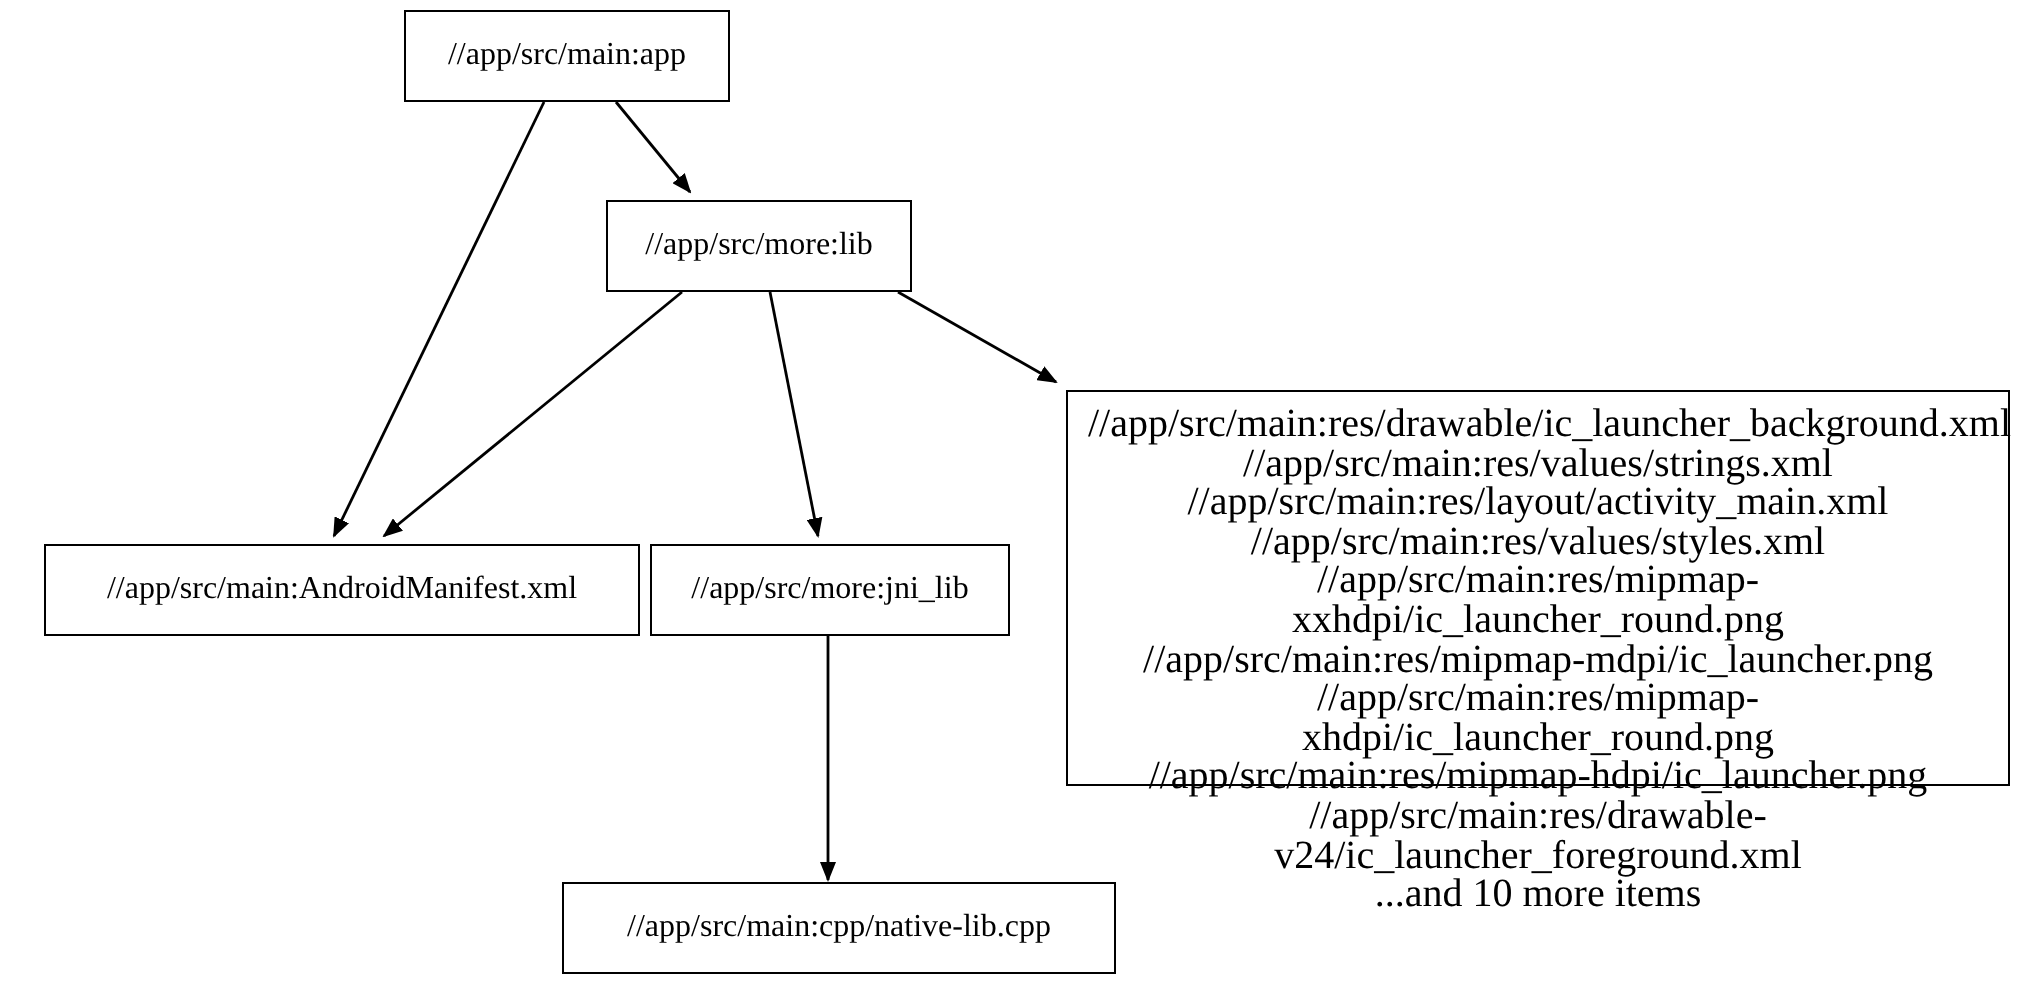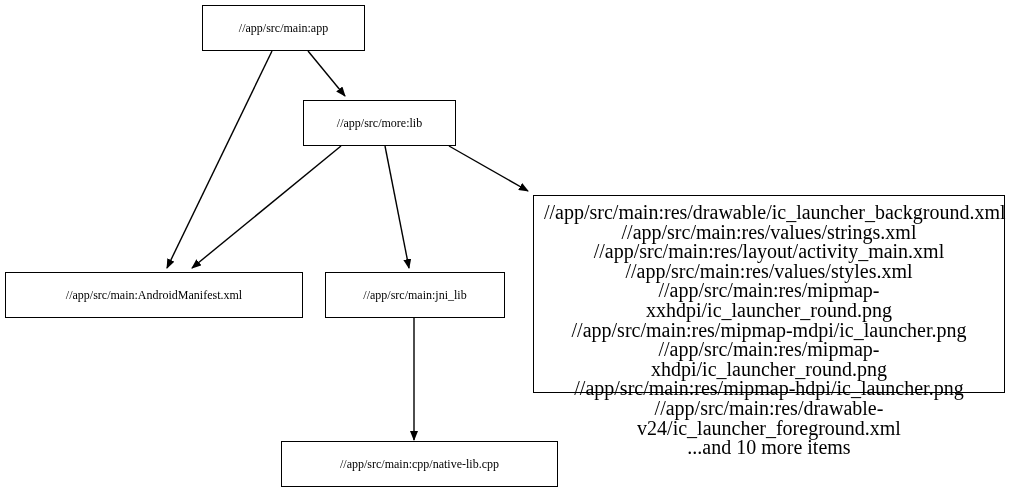--- a/index.html
+++ b/index.html
@@ -30,21 +30,21 @@
   .node {
     position: absolute;
     box-sizing: border-box;
     border: 1px solid #000000;
     background: #ffffff;
     display: flex;
     align-items: center;
     justify-content: center;
     text-align: center;
     color: #000000;
-    font-size: 12px;
+    font-size: 16px;
     line-height: 1.25;
     white-space: pre;
     padding: 0 10px;
   }
   .node.multiline {
     display: block;
     padding: 7px 10px 6px 10px;
     font-size: 20px;
     line-height: 19.6px;
     white-space: pre-line;
@@ -73,26 +73,26 @@
   </svg>
 
   <div class="node" style="left:202px; top:5px; width:163px; height:46px;">
     <span>//app/src/main:app</span>
   </div>
 
   <div class="node" style="left:303px; top:100px; width:153px; height:46px;">
     <span>//app/src/more:lib</span>
   </div>
 
-  <div class="node" style="left:5px; top:272px; width:298px; height:46px;">
+  <div class="node" style="left:22px; top:272px; width:298px; height:46px;">
     <span>//app/src/main:AndroidManifest.xml</span>
   </div>
 
   <div class="node" style="left:325px; top:272px; width:180px; height:46px;">
-    <span>//app/src/main:jni_lib</span>
+    <span>//app/src/more:jni_lib</span>
   </div>
 
   <div class="node multiline" style="left:533px; top:195px; width:472px; height:198px;">//app/src/main:res/drawable/ic_launcher_background.xml
 //app/src/main:res/values/strings.xml
 //app/src/main:res/layout/activity_main.xml
 //app/src/main:res/values/styles.xml
 //app/src/main:res/mipmap-xxhdpi/ic_launcher_round.png
 //app/src/main:res/mipmap-mdpi/ic_launcher.png
 //app/src/main:res/mipmap-xhdpi/ic_launcher_round.png
 //app/src/main:res/mipmap-hdpi/ic_launcher.png

